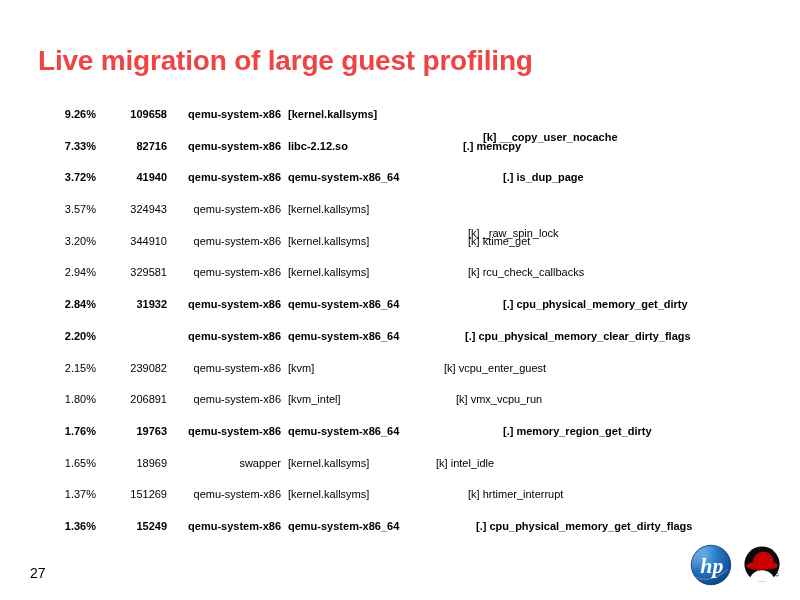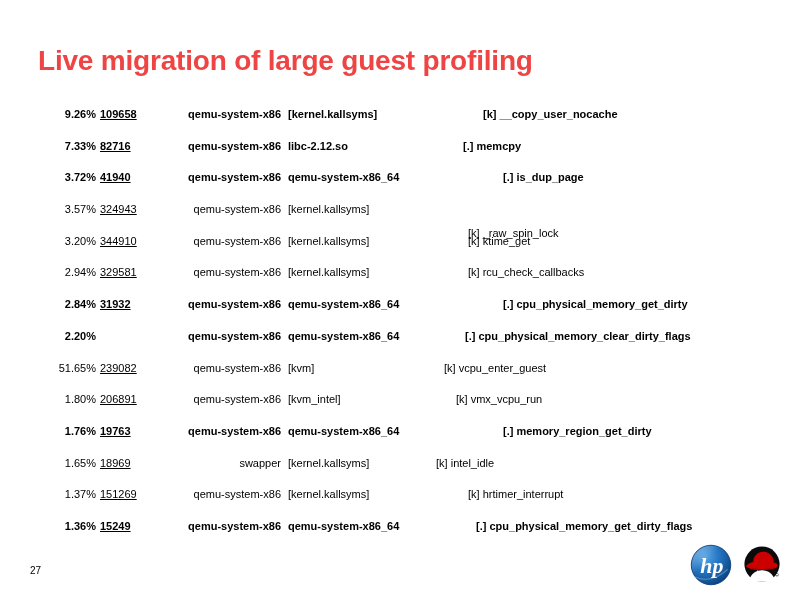--- a/index.html
+++ b/index.html
@@ -65,21 +65,21 @@
     position: absolute;
     left: 24px;
     width: 72px;
     text-align: right;
   }
 
   .col-samples {
     position: absolute;
     left: 100px;
     width: 67px;
-    text-decoration: underline;
+    text-align: right;
   }
 
   .col-command {
     position: absolute;
     left: 173px;
     width: 108px;
     text-align: right;
   }
 
   .col-dso {
@@ -91,21 +91,21 @@
   .col-symbol {
     position: absolute;
     text-align: left;
   }
 
   
   .page-number {
     position: absolute;
     left: 30px;
     top: 565px;
-    font-size: 10px;
+    font-size: 14px;
     color: #000000;
   }
 
   .logos {
     position: absolute;
     right: 16px;
     top: 543px;
     display: flex;
     align-items: center;
     gap: 8px;
@@ -129,21 +129,21 @@
 <div class="slide">
 
   <div class="slide-title">Live migration of large guest profiling</div>
 
   <div class="perf-table">
       <div class="perf-row bold">
         <span class="col-overhead">9.26%</span>
         <span class="col-samples">109658</span>
         <span class="col-command">qemu-system-x86</span>
         <span class="col-dso">[kernel.kallsyms]</span>
-        <span class="col-symbol" style="left: 483px;"><span>[k]</span>&nbsp;<span>__copy_user_nocache</span></span>
+        <span class="col-symbol" style="left: 483px; margin-top: 23px;"><span>[k]</span>&nbsp;<span>__copy_user_nocache</span></span>
       </div>
       <div class="perf-row bold">
         <span class="col-overhead">7.33%</span>
         <span class="col-samples">82716</span>
         <span class="col-command">qemu-system-x86</span>
         <span class="col-dso">libc-2.12.so</span>
         <span class="col-symbol" style="left: 463px;"><span>[.]</span>&nbsp;<span>memcpy</span></span>
       </div>
       <div class="perf-row bold">
         <span class="col-overhead">3.72%</span>
@@ -180,21 +180,21 @@
         <span class="col-dso">qemu-system-x86_64</span>
         <span class="col-symbol" style="left: 503px;"><span>[.]</span>&nbsp;<span>cpu_physical_memory_get_dirty</span></span>
       </div>
       <div class="perf-row bold">
         <span class="col-overhead">2.20%</span>
         <span class="col-command">qemu-system-x86</span>
         <span class="col-dso">qemu-system-x86_64</span>
         <span class="col-symbol" style="left: 465px;"><span>[.]</span>&nbsp;<span>cpu_physical_memory_clear_dirty_flags</span></span>
       </div>
       <div class="perf-row">
-        <span class="col-overhead">51.65%</span>
+        <span class="col-overhead">2.15%</span>
         <span class="col-samples">239082</span>
         <span class="col-command">qemu-system-x86</span>
         <span class="col-dso">[kvm]</span>
         <span class="col-symbol" style="left: 444px;"><span>[k]</span>&nbsp;<span>vcpu_enter_guest</span></span>
       </div>
       <div class="perf-row">
         <span class="col-overhead">1.80%</span>
         <span class="col-samples">206891</span>
         <span class="col-command">qemu-system-x86</span>
         <span class="col-dso">[kvm_intel]</span>

